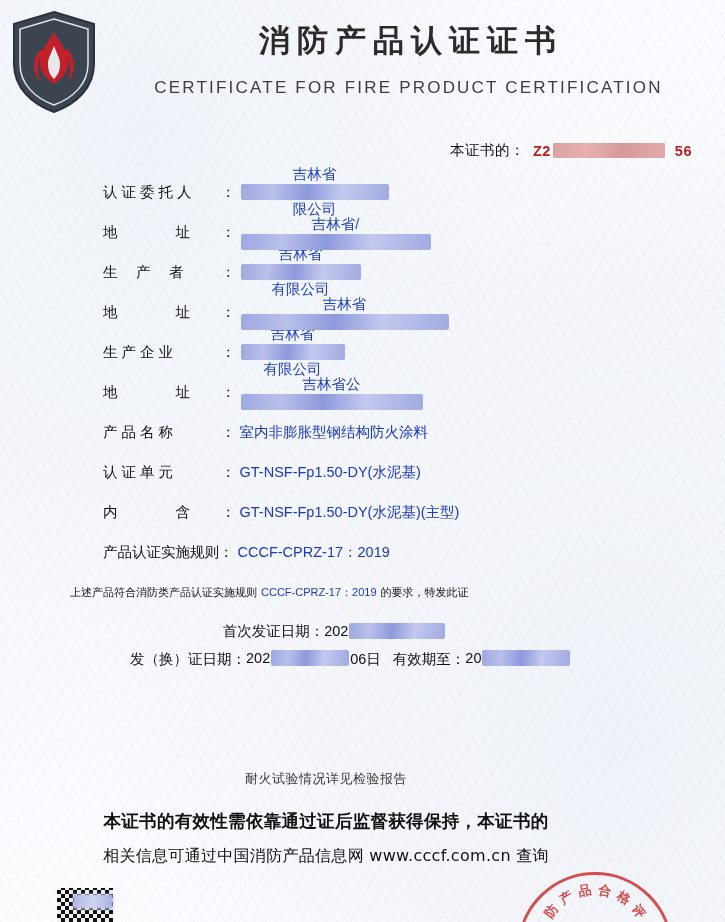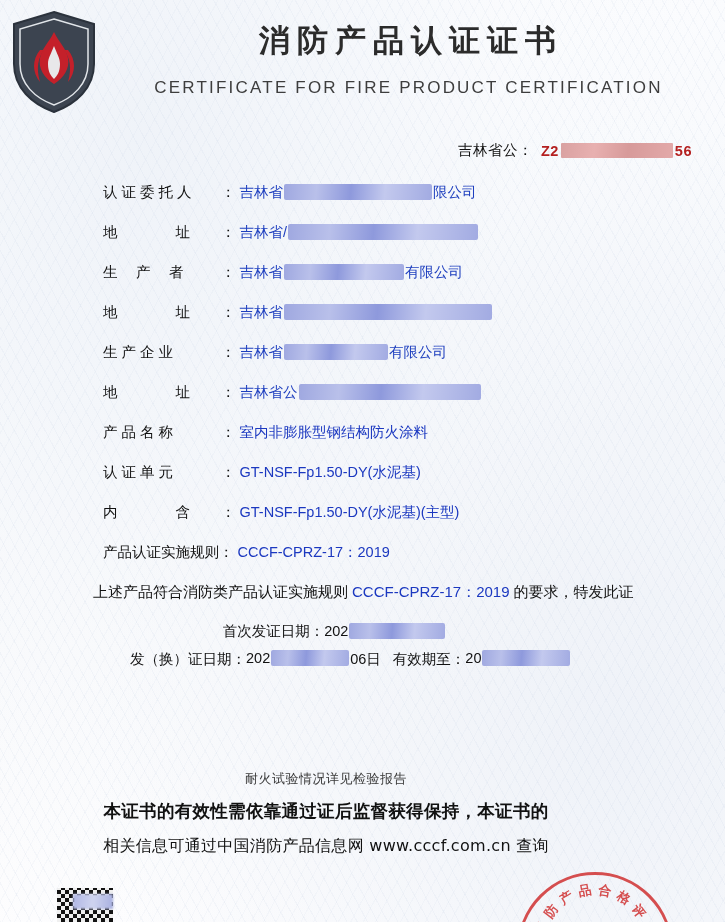--- a/index.html
+++ b/index.html
@@ -119,20 +119,21 @@
     font-size: 14.5px;
     color: #111;
     margin-right: 4px;
   }
   .field-value {
     font-size: 14.5px;
     color: #1e3fbf;
     white-space: nowrap;
     display: flex;
     align-items: center;
+    flex-direction: column;
   }
   .blue-text { color: #1b38c0; }
   .redact-blue {
     display: inline-block;
     height: 16px;
     border-radius: 2px;
     background: linear-gradient(95deg, #9fa8e0 0%, #b9c0ea 22%, #8e99dc 45%, #c3c9ee 68%, #a2abe2 100%);
     filter: blur(0.7px);
     vertical-align: -3px;
     margin: 0 1px;
@@ -140,22 +141,22 @@
   .rule-row {
     padding-left: 103px;
     font-size: 14.5px;
     height: 40px;
     display: flex;
     align-items: center;
     color: #111;
   }
   .rule-row .field-value { margin-left: 4px; }
   .statement {
-    padding-left: 93px;
-    font-size: 15px;
+    padding-left: 70px;
+    font-size: 11px;
     height: 40px;
     display: flex;
     align-items: center;
     color: #111;
   }
   .date-row {
     height: 38px;
     display: flex;
     align-items: center;
     justify-content: center;
@@ -181,21 +182,21 @@
   .footnote-small {
     font-size: 13px;
     color: #3a3a3a;
     letter-spacing: 0.5px;
   }
   .footnote-bold {
     font-family: Liberation Mono, monospace;
     font-size: 17.5px;
     font-weight: bold;
     color: #111;
-    margin-top: 11px;
+    margin-top: 21px;
     letter-spacing: 0.3px;
   }
   .footnote-line2 {
     font-family: "DejaVu Sans", "Liberation Sans", sans-serif;
     font-size: 16px;
     color: #111;
     margin-top: 13px;
     letter-spacing: 0.3px;
   }
   
@@ -268,24 +269,24 @@
       <path d="M58 40 C66 50 66 62 58 72 C62 58 60 48 54 40 Z" fill="#c4202a"></path>
       <path d="M44 36 C41 44 38 48 38 54 C38 62 41 66 44 69 C47 66 50 62 50 54 C50 48 47 44 44 36 Z" fill="#e8e8ea"></path>
     </svg>
     <div class="title-block">
       <div class="title-cn">消防产品认证证书</div>
       <div class="title-en">CERTIFICATE FOR FIRE PRODUCT CERTIFICATION</div>
     </div>
   </div>
 
   <div class="cert-no-row">
-    <span class="cert-no-label">吉林省公：</span>
+    <span class="cert-no-label">本证书的：</span>
     <span class="cert-no-value">Z2</span>
     <span class="redact-inline" style="width:112px;margin:0 2px;"></span>
-    <span class="cert-no-value" style="margin-left:0;text-align:center;">56</span>
+    <span class="cert-no-value" style="margin-left:8px;text-align:center;">56</span>
   </div>
 
   <div class="fields">
 
     <div class="field-row">
       <span class="field-label label-w1">认 证 委 托 人</span>
       <span class="field-colon">：</span>
       <span class="field-value">
         <span>吉林省</span>
         <span class="redact-blue" style="width:148px;"></span>

